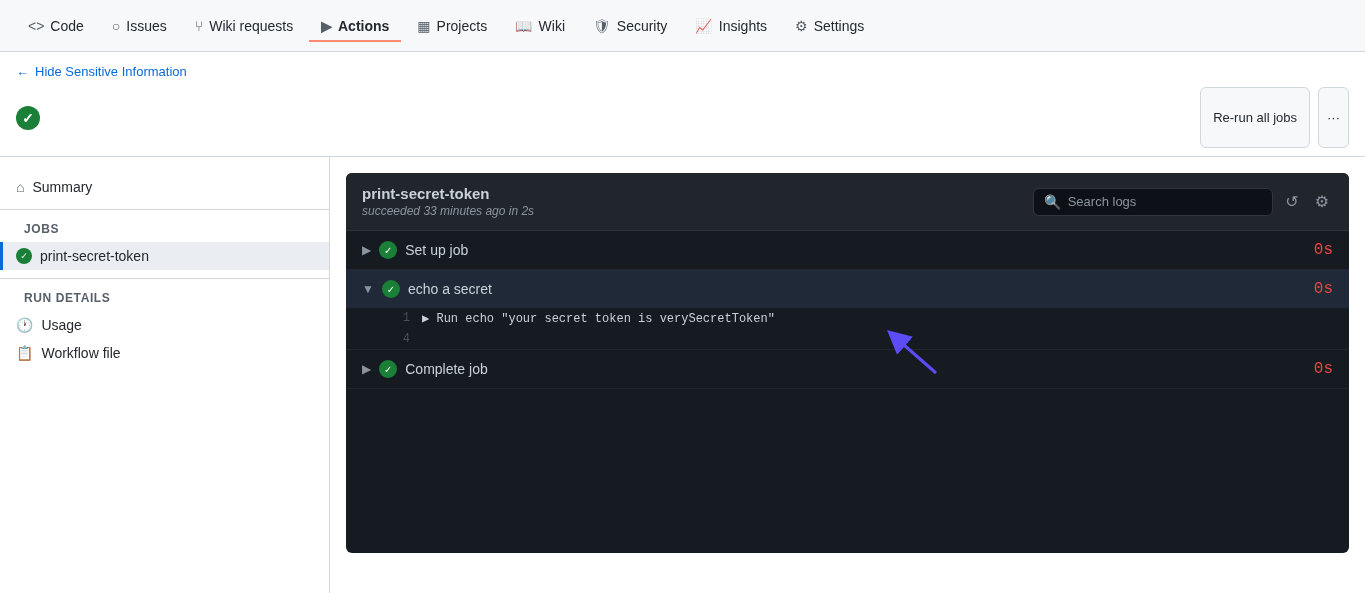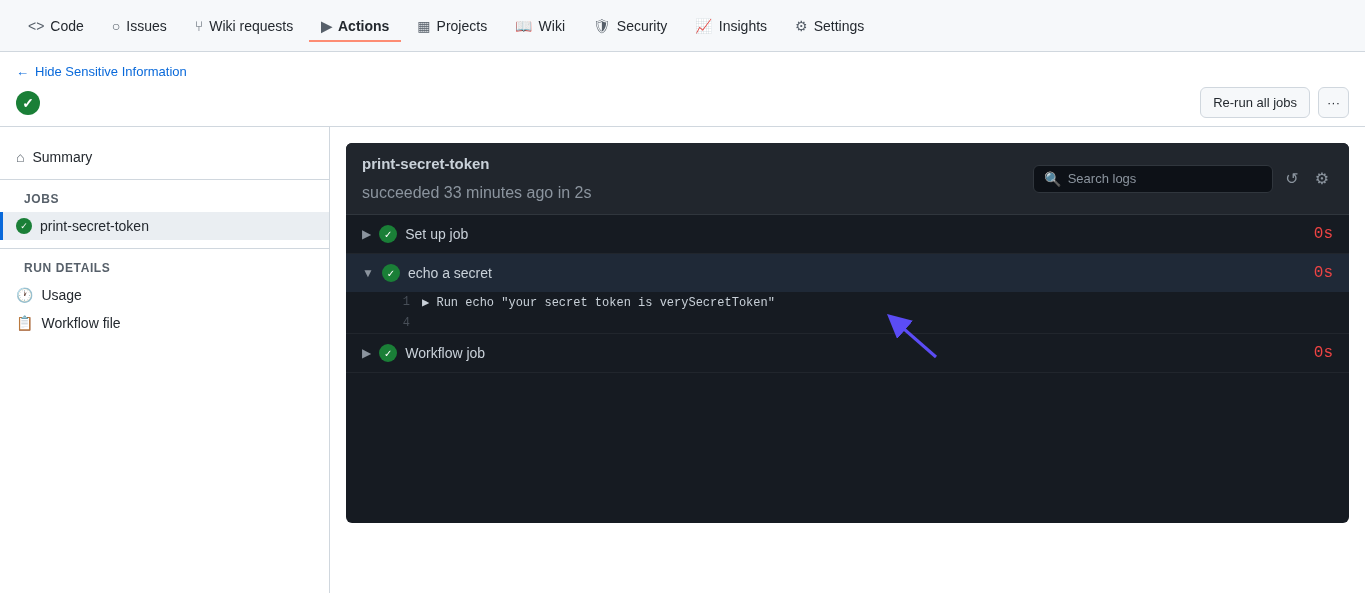--- a/index.html
+++ b/index.html
@@ -72,21 +72,21 @@
       justify-content: center;
       color: white;
       font-size: 14px;
       flex-shrink: 0;
     }
     .header-actions {
       display: flex;
       gap: 8px;
     }
     .btn {
-      padding: 7px 12px;
+      padding: 22px 12px;
       border: 1px solid #d0d7de;
       border-radius: 6px;
       background: #f6f8fa;
       cursor: pointer;
       font-size: 13px;
       color: #24292f;
     }
     .btn-dots {
       padding: 5px 8px;
     }
@@ -152,23 +152,24 @@
       padding: 12px 16px;
       background: #21262d;
       border-bottom: 1px solid #30363d;
     }
     .log-header-left h3 {
       font-size: 15px;
       font-weight: 600;
       color: #c9d1d9;
     }
     .log-header-left .subtitle {
-      font-size: 16px;
+      font-size: 12px;
       color: #8b949e;
-      margin-top: 12px;
+      margin-top: 2px;
+      font-style: italic;
     }
     .log-header-right {
       display: flex;
       align-items: center;
       gap: 8px;
     }
     .search-logs-input {
       display: flex;
       align-items: center;
       gap: 6px;
@@ -392,21 +393,21 @@
             </defs>
             <path d="M70,55 L30,20" stroke="#5b4cf5" stroke-width="3" fill="none" marker-end="url(#arrowhead)"></path>
           </svg>
         </div>
       </div>
 
       <div class="log-step">
         <div class="log-step-header">
           <span class="step-toggle">▶</span>
           <span class="step-success-icon">✓</span>
-          <span class="step-label">Workflow job</span>
+          <span class="step-label">Complete job</span>
           <span class="step-duration">0s</span>
         </div>
       </div>
 
     </div>
   </main>
 
 </div>
 
 </body></html>

